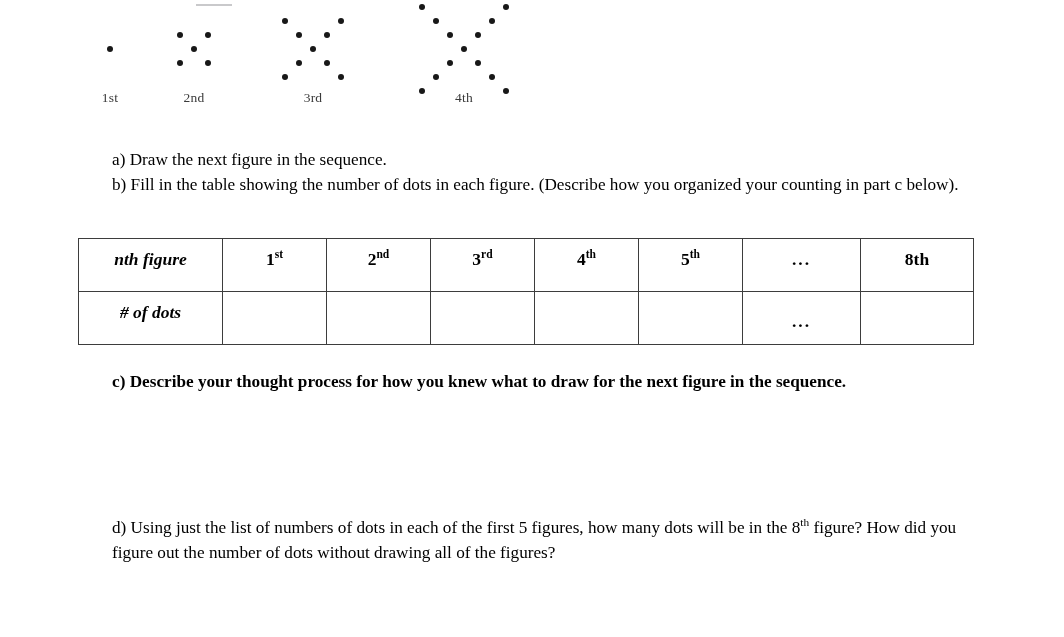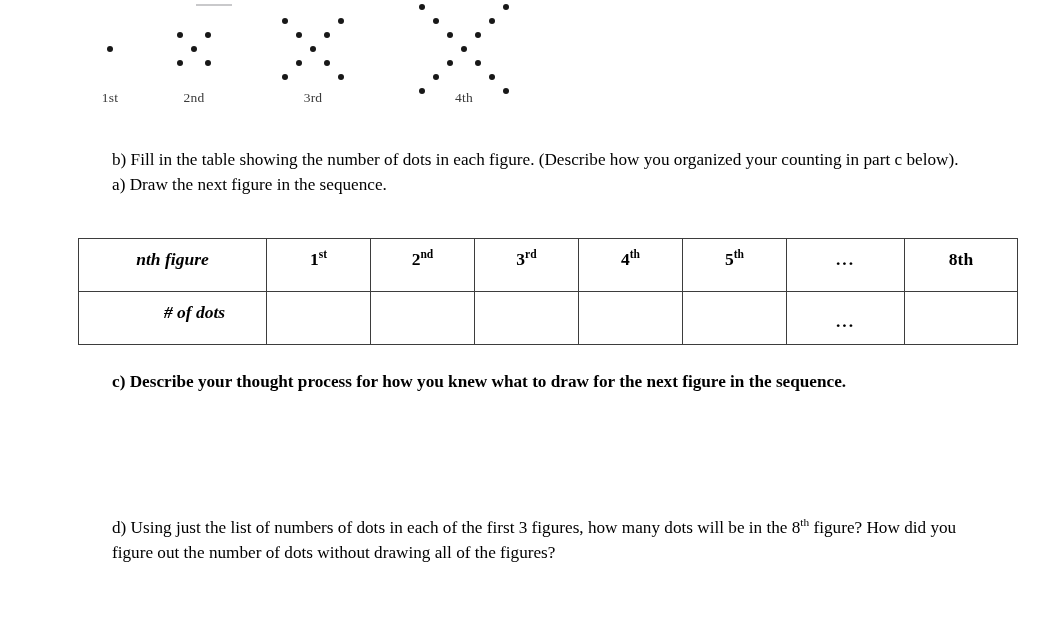--- a/index.html
+++ b/index.html
@@ -174,22 +174,22 @@
         <span class="dot" style="left: -1px; top: 7px; background: rgb(24, 24, 24);"></span>
         <span class="dot" style="left: 83px; top: 7px; background: rgb(24, 24, 24);"></span>
         <span class="dot" style="left: -1px; top: 91px; background: rgb(24, 24, 24);"></span>
         <span class="dot" style="left: 83px; top: 91px; background: rgb(24, 24, 24);"></span>
       </div>
       <div class="fig-label">4th</div>
     </div>
   </div>
 
 <div class="prose" id="prose-ab">
+  <p>a) Draw the next figure in the sequence.</p>
   <p>b) Fill in the table showing the number of dots in each figure.  (Describe how you organized your counting in part c below).</p>
-  <p>a) Draw the next figure in the sequence.</p>
 </div>
 
 <div class="table-wrap">
   <table class="dots-table">
     <tbody>
       <tr class="header-row">
           <td class="label-col" style="border-color: rgb(61, 61, 61);">
             <span class="cell-text">nth figure</span>
           </td>
           <td class="ord-col" style="border-color: rgb(61, 61, 61);">
@@ -208,21 +208,21 @@
             <span class="cell-text">5<sup>th</sup></span>
           </td>
           <td class="dots-col" style="border-color: rgb(61, 61, 61);">
             <span class="cell-text ellipsis">...</span>
           </td>
           <td class="eighth-col" style="border-color: rgb(61, 61, 61); border-radius: 16px;">
             <span class="cell-text">8th</span>
           </td>
         </tr>
       <tr class="data-row">
-          <td class="label-col" style="border-color: rgb(61, 61, 61); padding-left: 44px;">
+          <td class="label-col" style="border-color: rgb(61, 61, 61);">
             <span class="cell-text"># of dots</span>
           </td>
           <td class="ord-col" style="border-color: rgb(61, 61, 61);">
             <span class="cell-text"></span>
           </td>
           <td class="ord-col" style="border-color: rgb(61, 61, 61);">
             <span class="cell-text"></span>
           </td>
           <td class="ord-col" style="border-color: rgb(61, 61, 61);">
             <span class="cell-text"></span>
@@ -243,16 +243,16 @@
     </tbody>
   </table>
 </div>
 
 <div class="prose" id="prose-c">
   <p>c) Describe your thought process for how you knew what to draw for the next figure in the sequence.</p>
 </div>
 
 <div class="prose" id="prose-d">
   <p>
-    <span>d) Using just the list of numbers of dots in each of the first 3 figures, how many dots will be in the</span>
+    <span>d) Using just the list of numbers of dots in each of the first 5 figures, how many dots will be in the</span>
     <span>8</span><sup>th</sup><span> figure?  How did you figure out the number of dots without drawing all of the figures?</span>
   </p>
 </div>
 
 </body></html>

